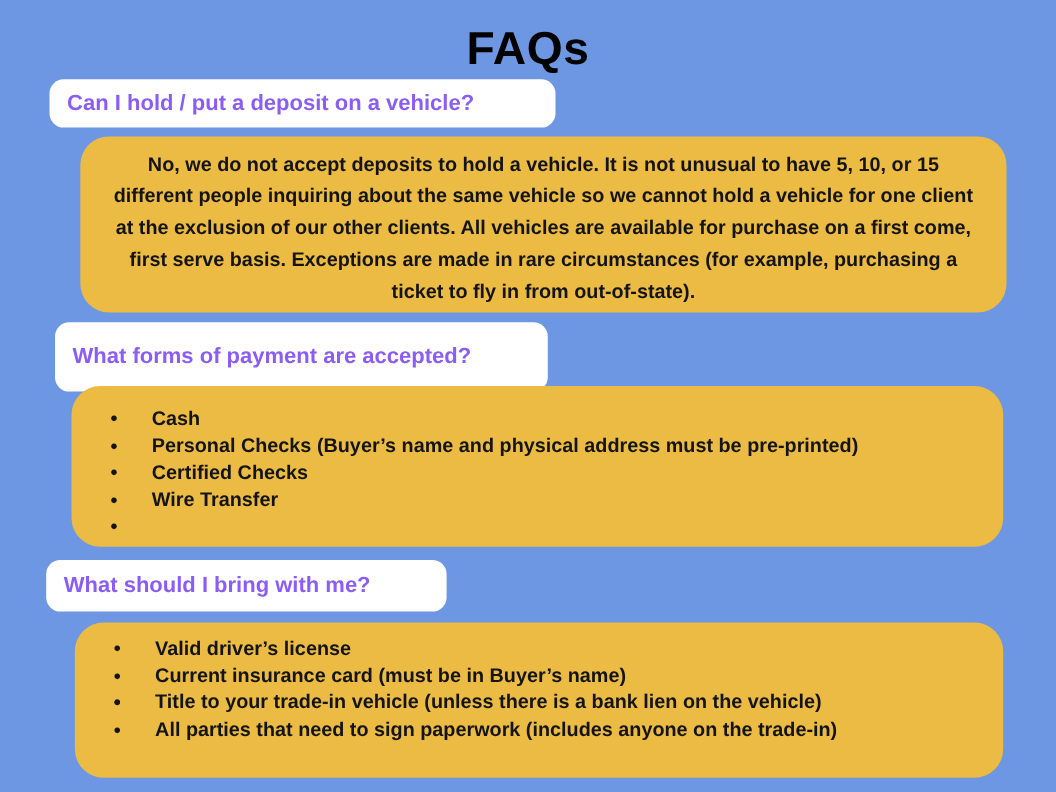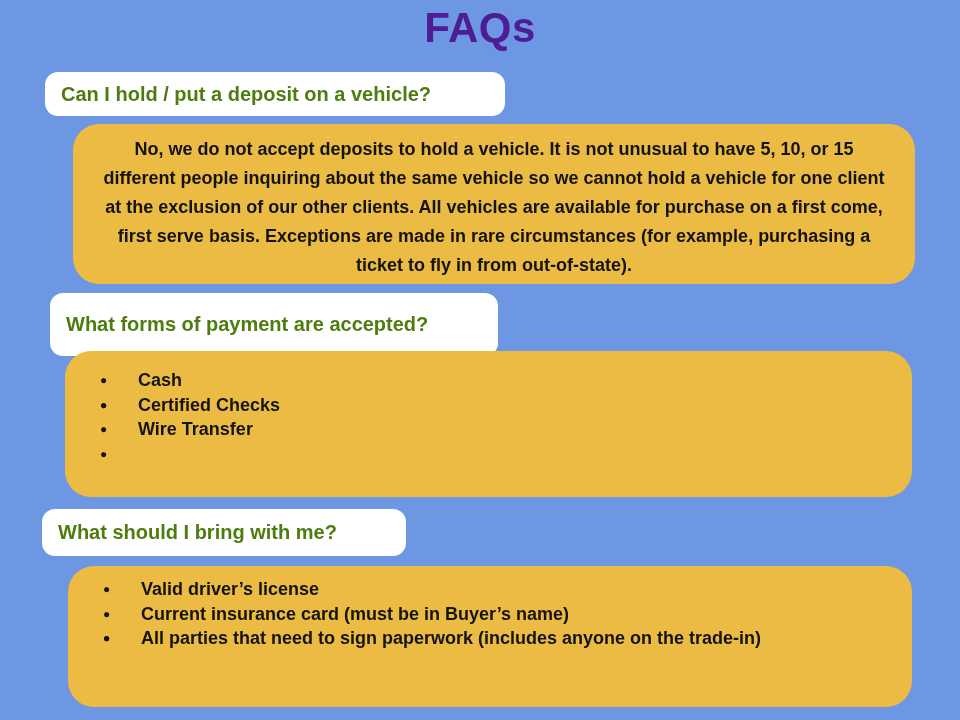--- a/index.html
+++ b/index.html
@@ -3,28 +3,28 @@
 <meta charset="utf-8">
 <style>
   html,body { margin:0; padding:0; }
   .slide {
     position:relative; width:960px; height:720px;
     background:#6D97E3; overflow:hidden;
     font-family:"Liberation Sans", sans-serif;
     -webkit-font-smoothing:antialiased;
   }
   .slide-title {
-    position:absolute; top:4px; left:0; right:0; margin:0;
+    position:absolute; top:4px; left:0; right:0; margin:16px;
     text-align:center; font-size:42px; font-weight:700;
-    color:#4c1d95; letter-spacing:0.5px;
+    color:#000000; letter-spacing:0.5px;
   }
   .q-box {
     position:absolute; background:#FFFFFF; border-radius:13px;
     display:flex; align-items:center; box-sizing:border-box;
-    padding:0 16px; font-size:20px; font-weight:700; color:#4d7c0f;
+    padding:0 16px; font-size:20px; font-weight:700; color:#8b5cf6;
     white-space:nowrap;
   }
   .q1 { left:45px; top:72px;  width:460px; height:44px; }
   .q2 { left:50px; top:293px; width:448px; height:63px; }
   .q3 { left:42px; top:509px; width:364px; height:47px; }
   .a-box {
     position:absolute; background:#EBBB43; border-radius:26px;
     box-sizing:border-box; color:#141414; font-weight:700;
   }
   .a1 {
@@ -59,20 +59,21 @@
     <span>What forms of payment are accepted?</span>
   </div>
   <div class="a-box a2">
     <ul class="bullets">
       <li>
         <span class="dot">●</span>
         <span>Cash</span>
       </li>
       <li>
         <span class="dot">●</span>
+        <span>Personal Checks (Buyer’s name and physical address must be pre-printed)</span>
       </li>
       <li>
         <span class="dot">●</span>
         <span>Certified Checks</span>
       </li>
       <li>
         <span class="dot">●</span>
         <span>Wire Transfer</span>
       </li>
       <li>
@@ -92,20 +93,21 @@
       </li>
       <li>
         <span class="dot">●</span>
         <span>Current insurance card (must be in Buyer’s name)</span>
       </li>
       <li>
         <span class="dot">●</span>
       </li>
       <li>
         <span class="dot">●</span>
+        <span>Title to your trade-in vehicle (unless there is a bank lien on the vehicle)</span>
       </li>
       <li>
         <span class="dot">●</span>
         <span>All parties that need to sign paperwork (includes anyone on the trade-in)</span>
       </li>
     </ul>
   </div>
 
 </div>
 

